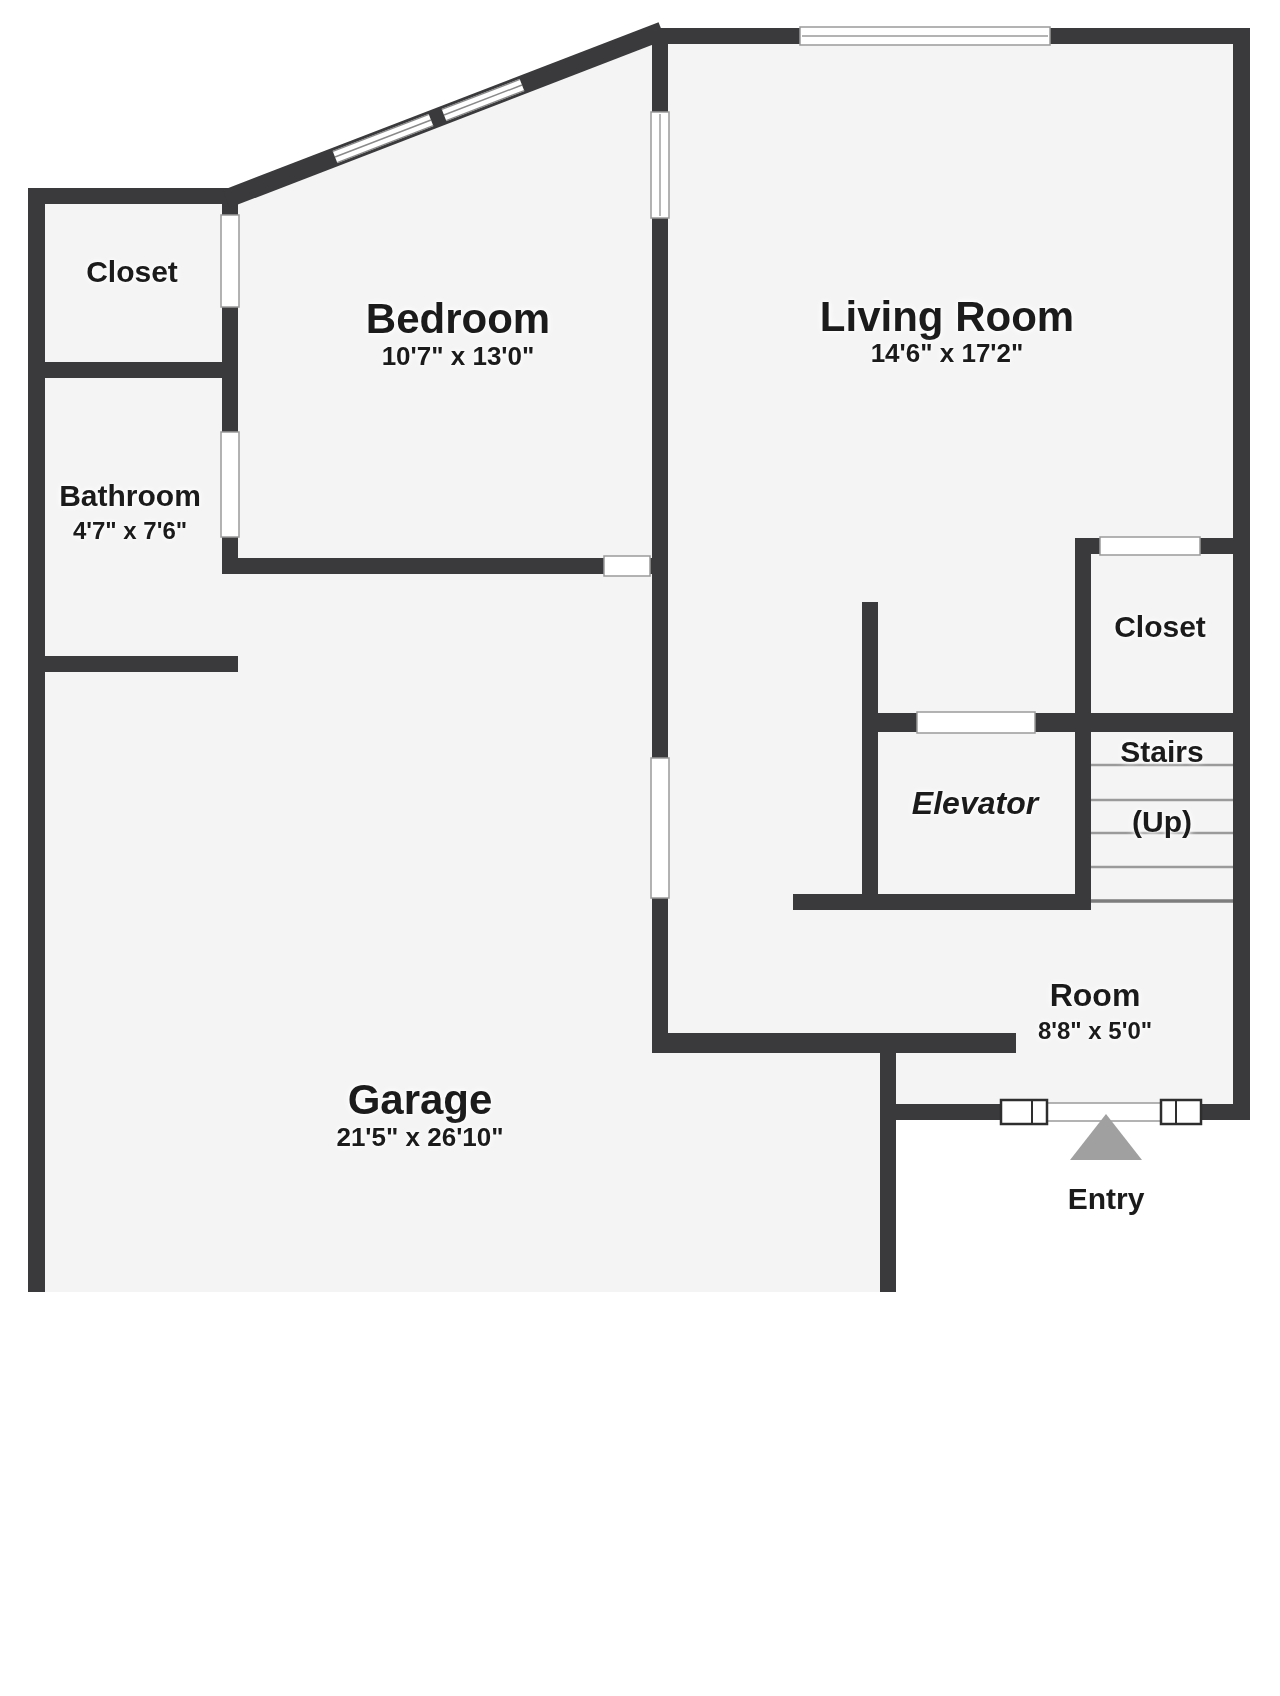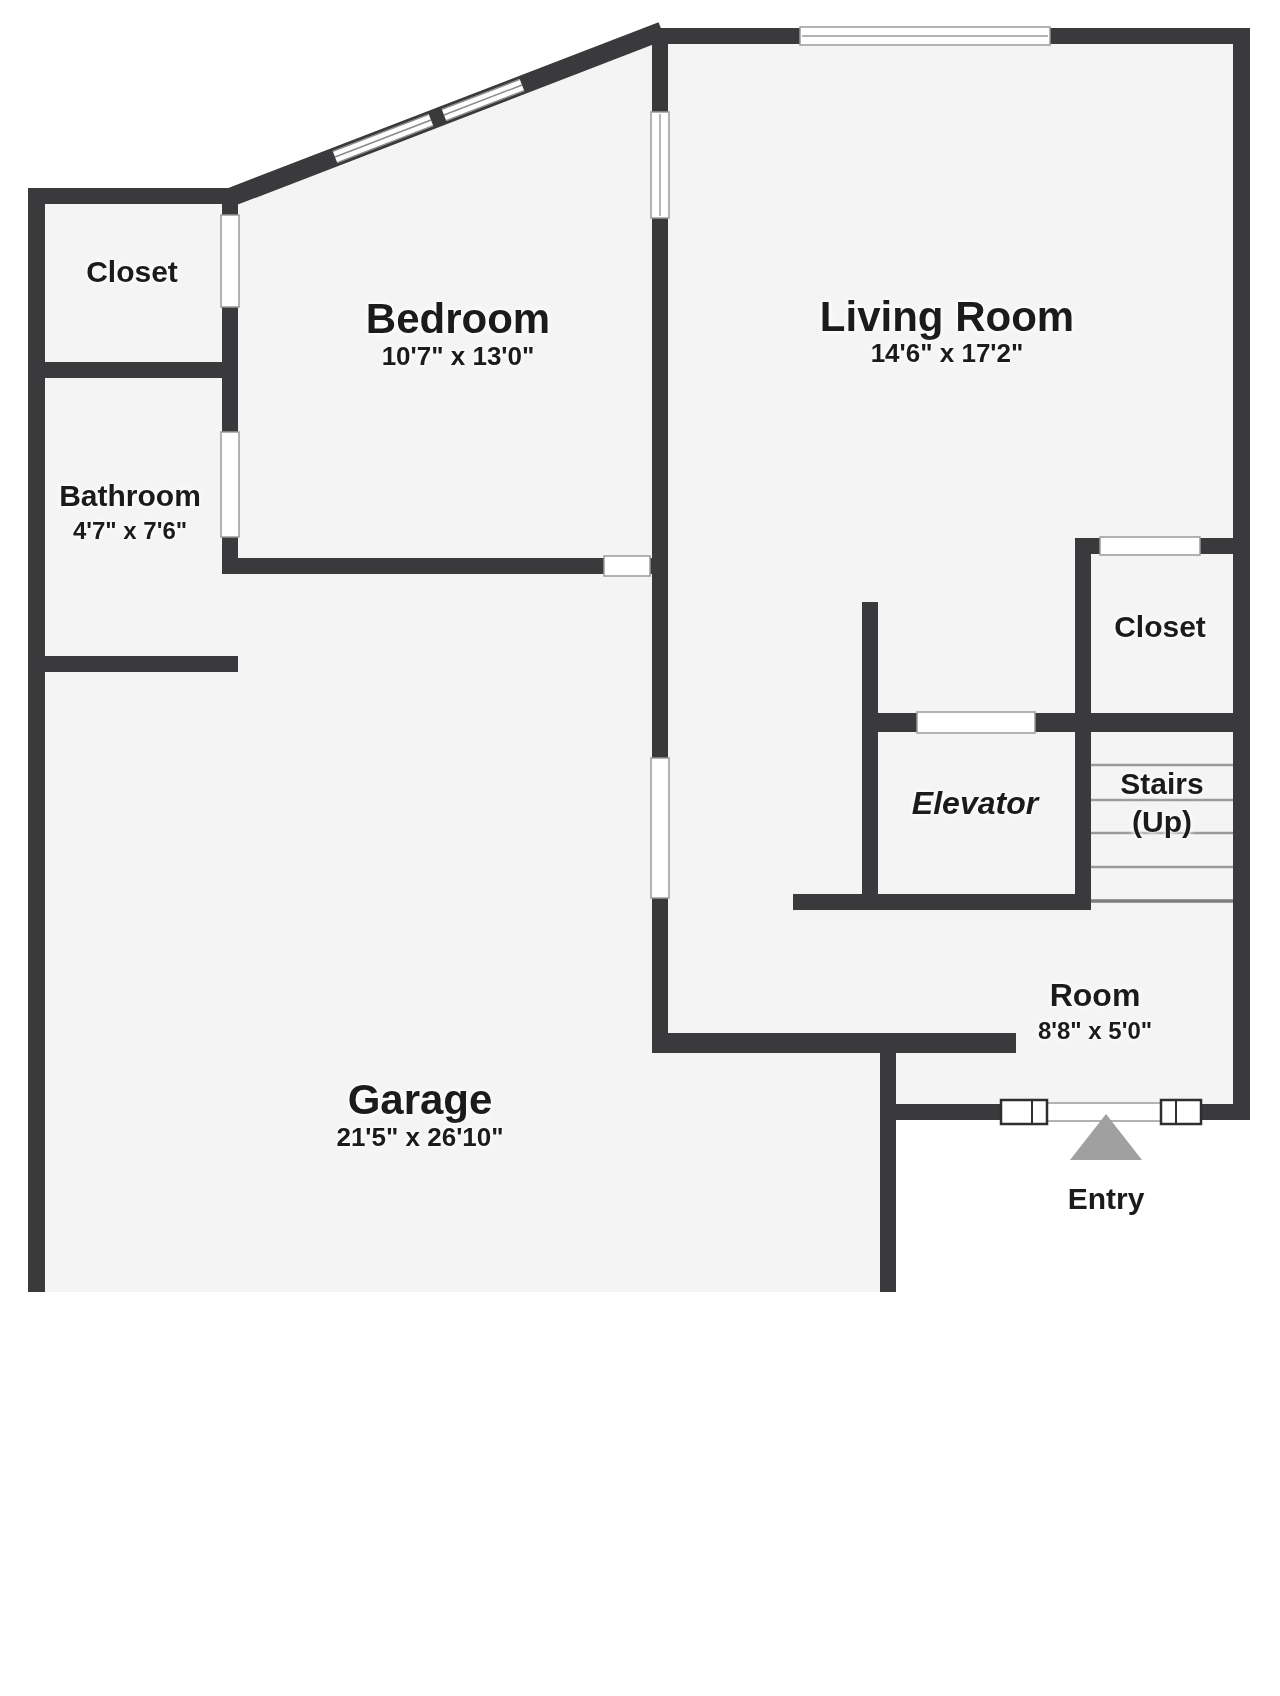--- a/index.html
+++ b/index.html
@@ -114,21 +114,21 @@
   <div class="lbl room-name-sm" style="left:130px;top:496px;">Bathroom</div>
   <div class="lbl room-dims-sm" style="left:130px;top:531px;">4'7" x 7'6"</div>
 
   <div class="lbl room-name" style="left:947px;top:317px;">Living Room</div>
   <div class="lbl room-dims" style="left:947px;top:353px;">14'6" x 17'2"</div>
 
   <div class="lbl room-name-sm" style="left:1160px;top:627px;">Closet</div>
 
   <div class="lbl room-name-sm" style="left:975px;top:803px;font-size:32px;font-style:italic;">Elevator</div>
 
-  <div class="lbl room-name-sm" style="left:1162px;top:784px;">Stairs</div>
+  <div class="lbl room-name-sm" style="left:1162px;top:752px;">Stairs</div>
   <div class="lbl room-name-sm" style="left:1162px;top:822px;text-align:right;">(Up)</div>
 
   <div class="lbl room-name-sm" style="left:1095px;top:995px;font-size:32px;">Room</div>
   <div class="lbl room-dims-sm" style="left:1095px;top:1031px;">8'8" x 5'0"</div>
 
   <div class="lbl room-name" style="left:420px;top:1100px;">Garage</div>
   <div class="lbl room-dims" style="left:420px;top:1137px;">21'5" x 26'10"</div>
 
   <div class="lbl entry-lbl" style="left:1106px;top:1199px;">Entry</div>
 

